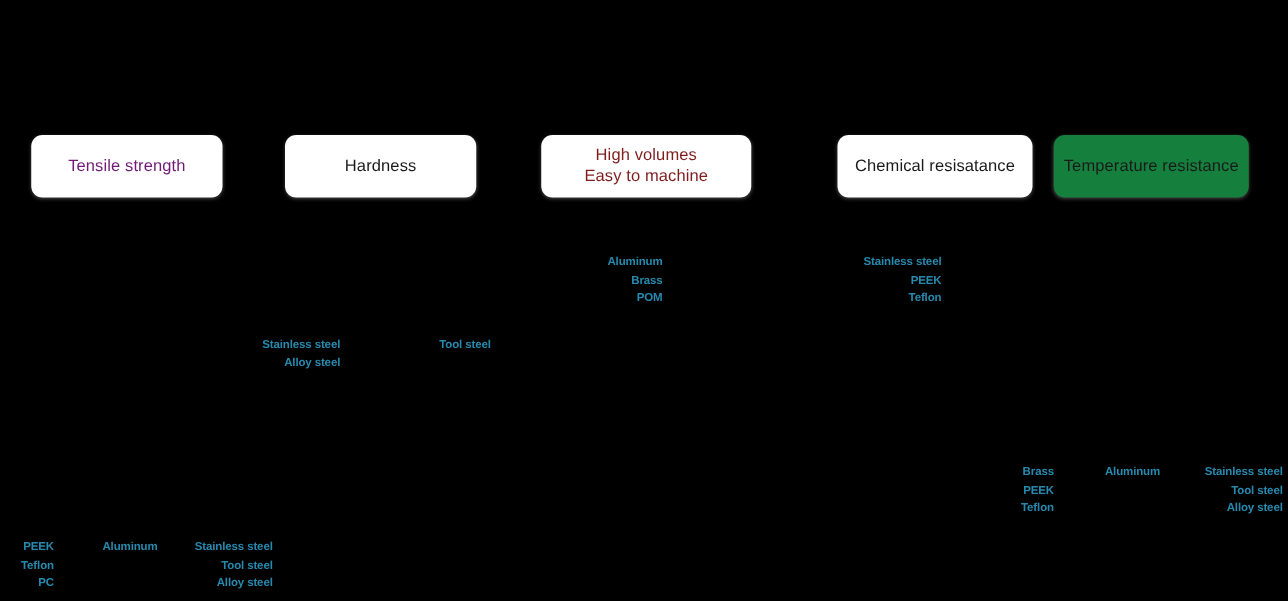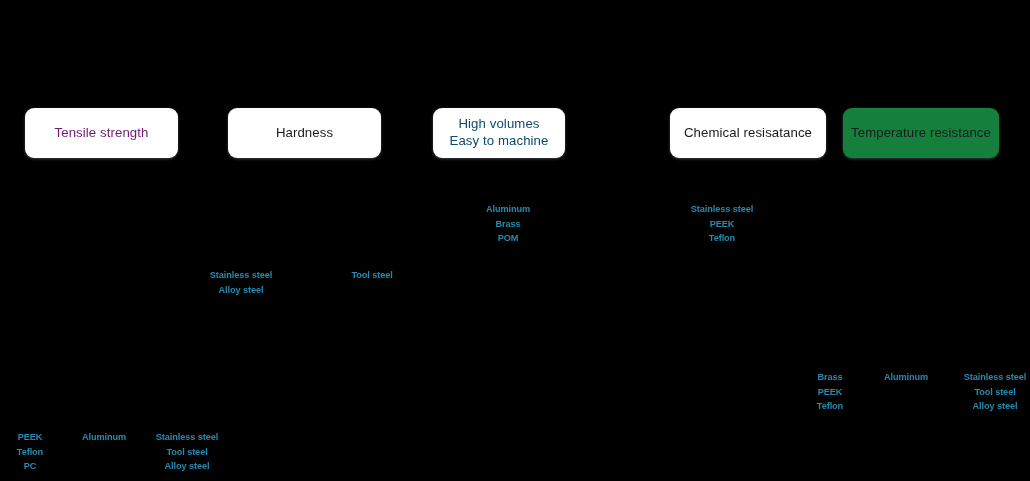--- a/index.html
+++ b/index.html
@@ -36,21 +36,21 @@
     box-sizing: border-box;
   }
   .criteria-box .line { display: block; }
   
   .material-group {
     position: absolute;
     color: #2789AD;
     font-size: 9.2px;
     font-weight: bold;
     line-height: 1.58;
-    text-align: center;
+    text-align: right;
     letter-spacing: -0.1px;
     white-space: nowrap;
     transform: translateX(-50%);
   }
   .material-group .material-line { display: block; }
 </style>
 </head>
 <body>
 
 <div id="canvas">
@@ -58,21 +58,21 @@
       <div class="criteria-box" style="left: 25px; top: 108px; width: 153px; height: 50px; background: rgb(255, 255, 255); color: #701a75;">
         <div>
           <span class="line">Tensile strength</span>
         </div>
       </div>
       <div class="criteria-box" style="left: 228px; top: 108px; width: 153px; height: 50px; background: rgb(255, 255, 255); color: rgb(26, 26, 26);">
         <div>
           <span class="line">Hardness</span>
         </div>
       </div>
-      <div class="criteria-box" style="left: 433px; top: 108px; width: 132px; height: 50px; background: rgb(255, 255, 255); color: #0c4a6e;">
+      <div class="criteria-box" style="left: 433px; top: 108px; width: 168px; height: 50px; background: rgb(255, 255, 255); color: #7f1d1d;">
         <div>
           <span class="line">High volumes</span>
           <span class="line">Easy to machine</span>
         </div>
       </div>
       <div class="criteria-box" style="left: 634px; top: 108px; width: 156px; height: 50px; background: rgb(255, 255, 255); color: rgb(26, 26, 26); margin-left: 36px;">
         <div>
           <span class="line">Chemical resisatance</span>
         </div>
       </div>

